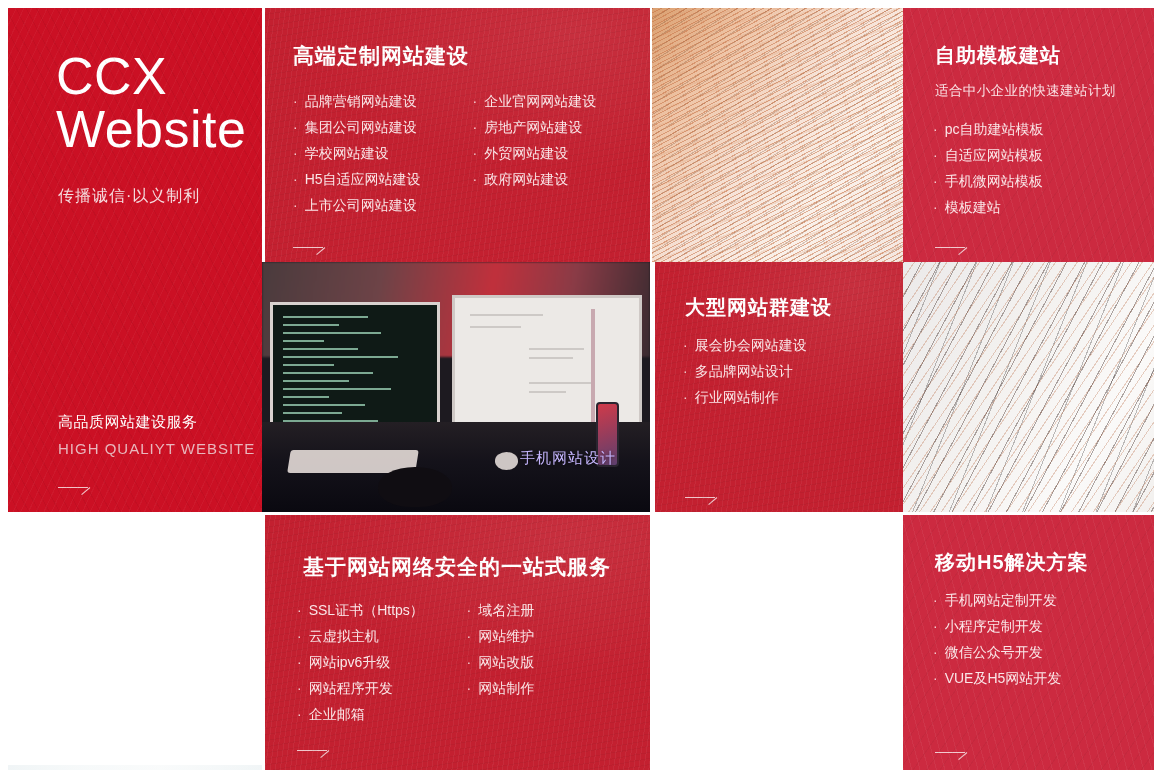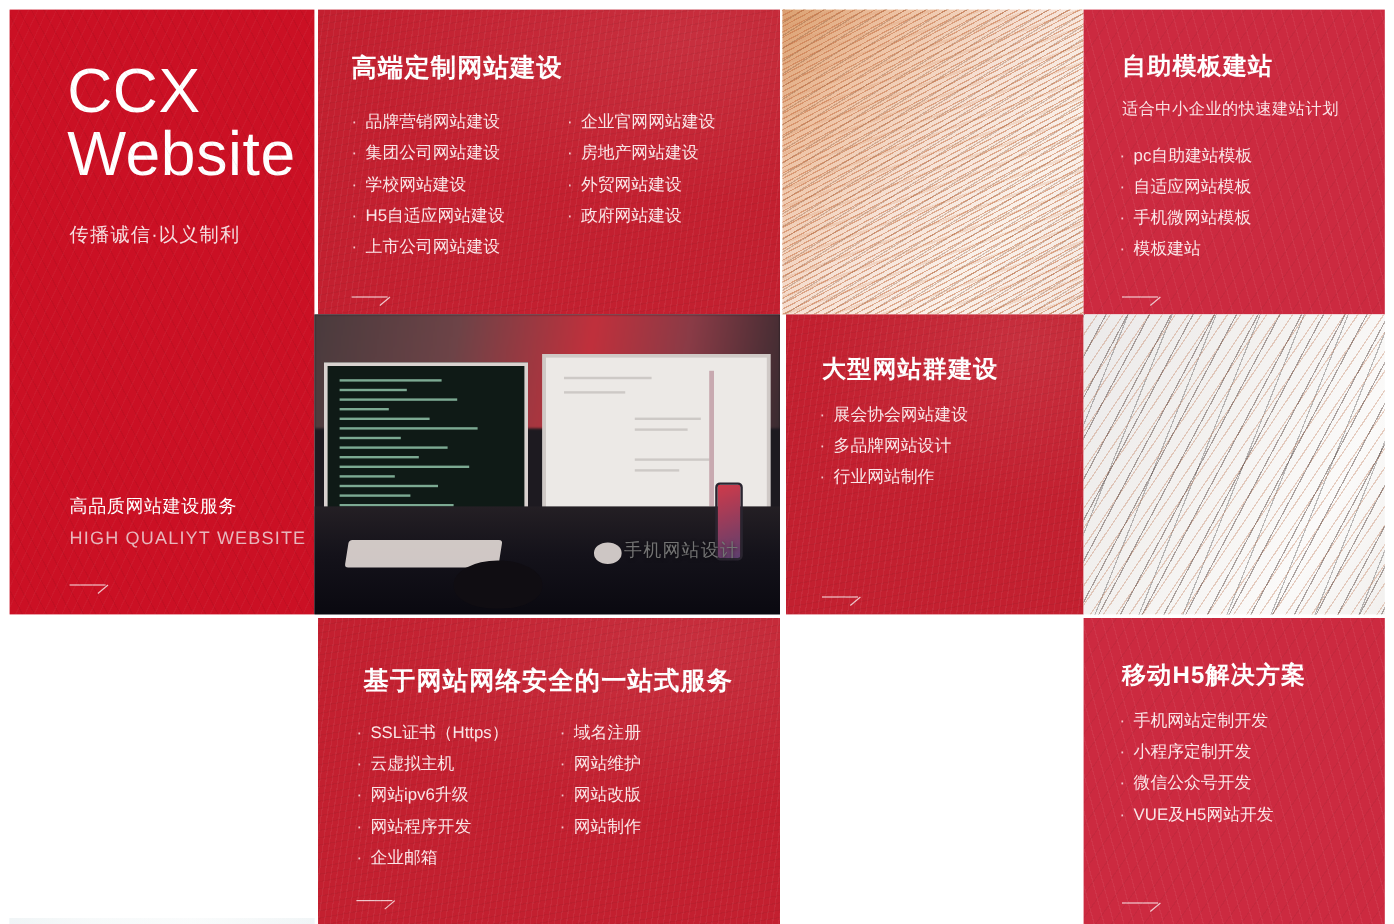--- a/index.html
+++ b/index.html
@@ -128,21 +128,21 @@
     background: linear-gradient(180deg,#241f24 0%, #14121a 45%, #0a0910 100%); }
   .desk .kbd { position: absolute; left: 7%; bottom: 16%; width: 33%; height: 9%;
     background: #e4dbd8; border-radius: 3px; transform: skewX(-9deg); opacity:.9;}
   .desk .phone { position: absolute; right: 8%; bottom: 18%; width: 6%; height: 26%;
     background: linear-gradient(160deg,#cf3a4a,#5d3f6e); border: 2px solid #2a2530; border-radius: 4px; }
   .desk .hp { position: absolute; left: 30%; bottom: 2%; width: 19%; height: 16%;
     background: #100d12; border-radius: 50% 50% 45% 45%; }
   .desk .mouse { position: absolute; left: 60%; bottom: 17%; width: 6%; height: 7%;
     background: #ddd6d3; border-radius: 50%; opacity:.92; }
   .photo-caption {
-    position: absolute; color: #737373; font-size: 15px; letter-spacing: 1px;
+    position: absolute; color: #c4b5fd; font-size: 15px; letter-spacing: 1px;
     text-shadow: 0 1px 3px rgba(0,0,0,.55); white-space: nowrap;
   }
 
   
   .office { background: #eef2f4; position: relative; }
   .office .haze { position: absolute; inset: 0;
     background: linear-gradient(170deg, rgba(255,255,255,.55), rgba(226,238,243,.25) 45%, rgba(255,255,255,.62)); }
   .office .wall { position: absolute; inset: 0;
     background: linear-gradient(95deg,#dfe9ec 0%,#eff4f5 25%,#f7f9f9 55%,#e7eef0 100%); }
 </style>

